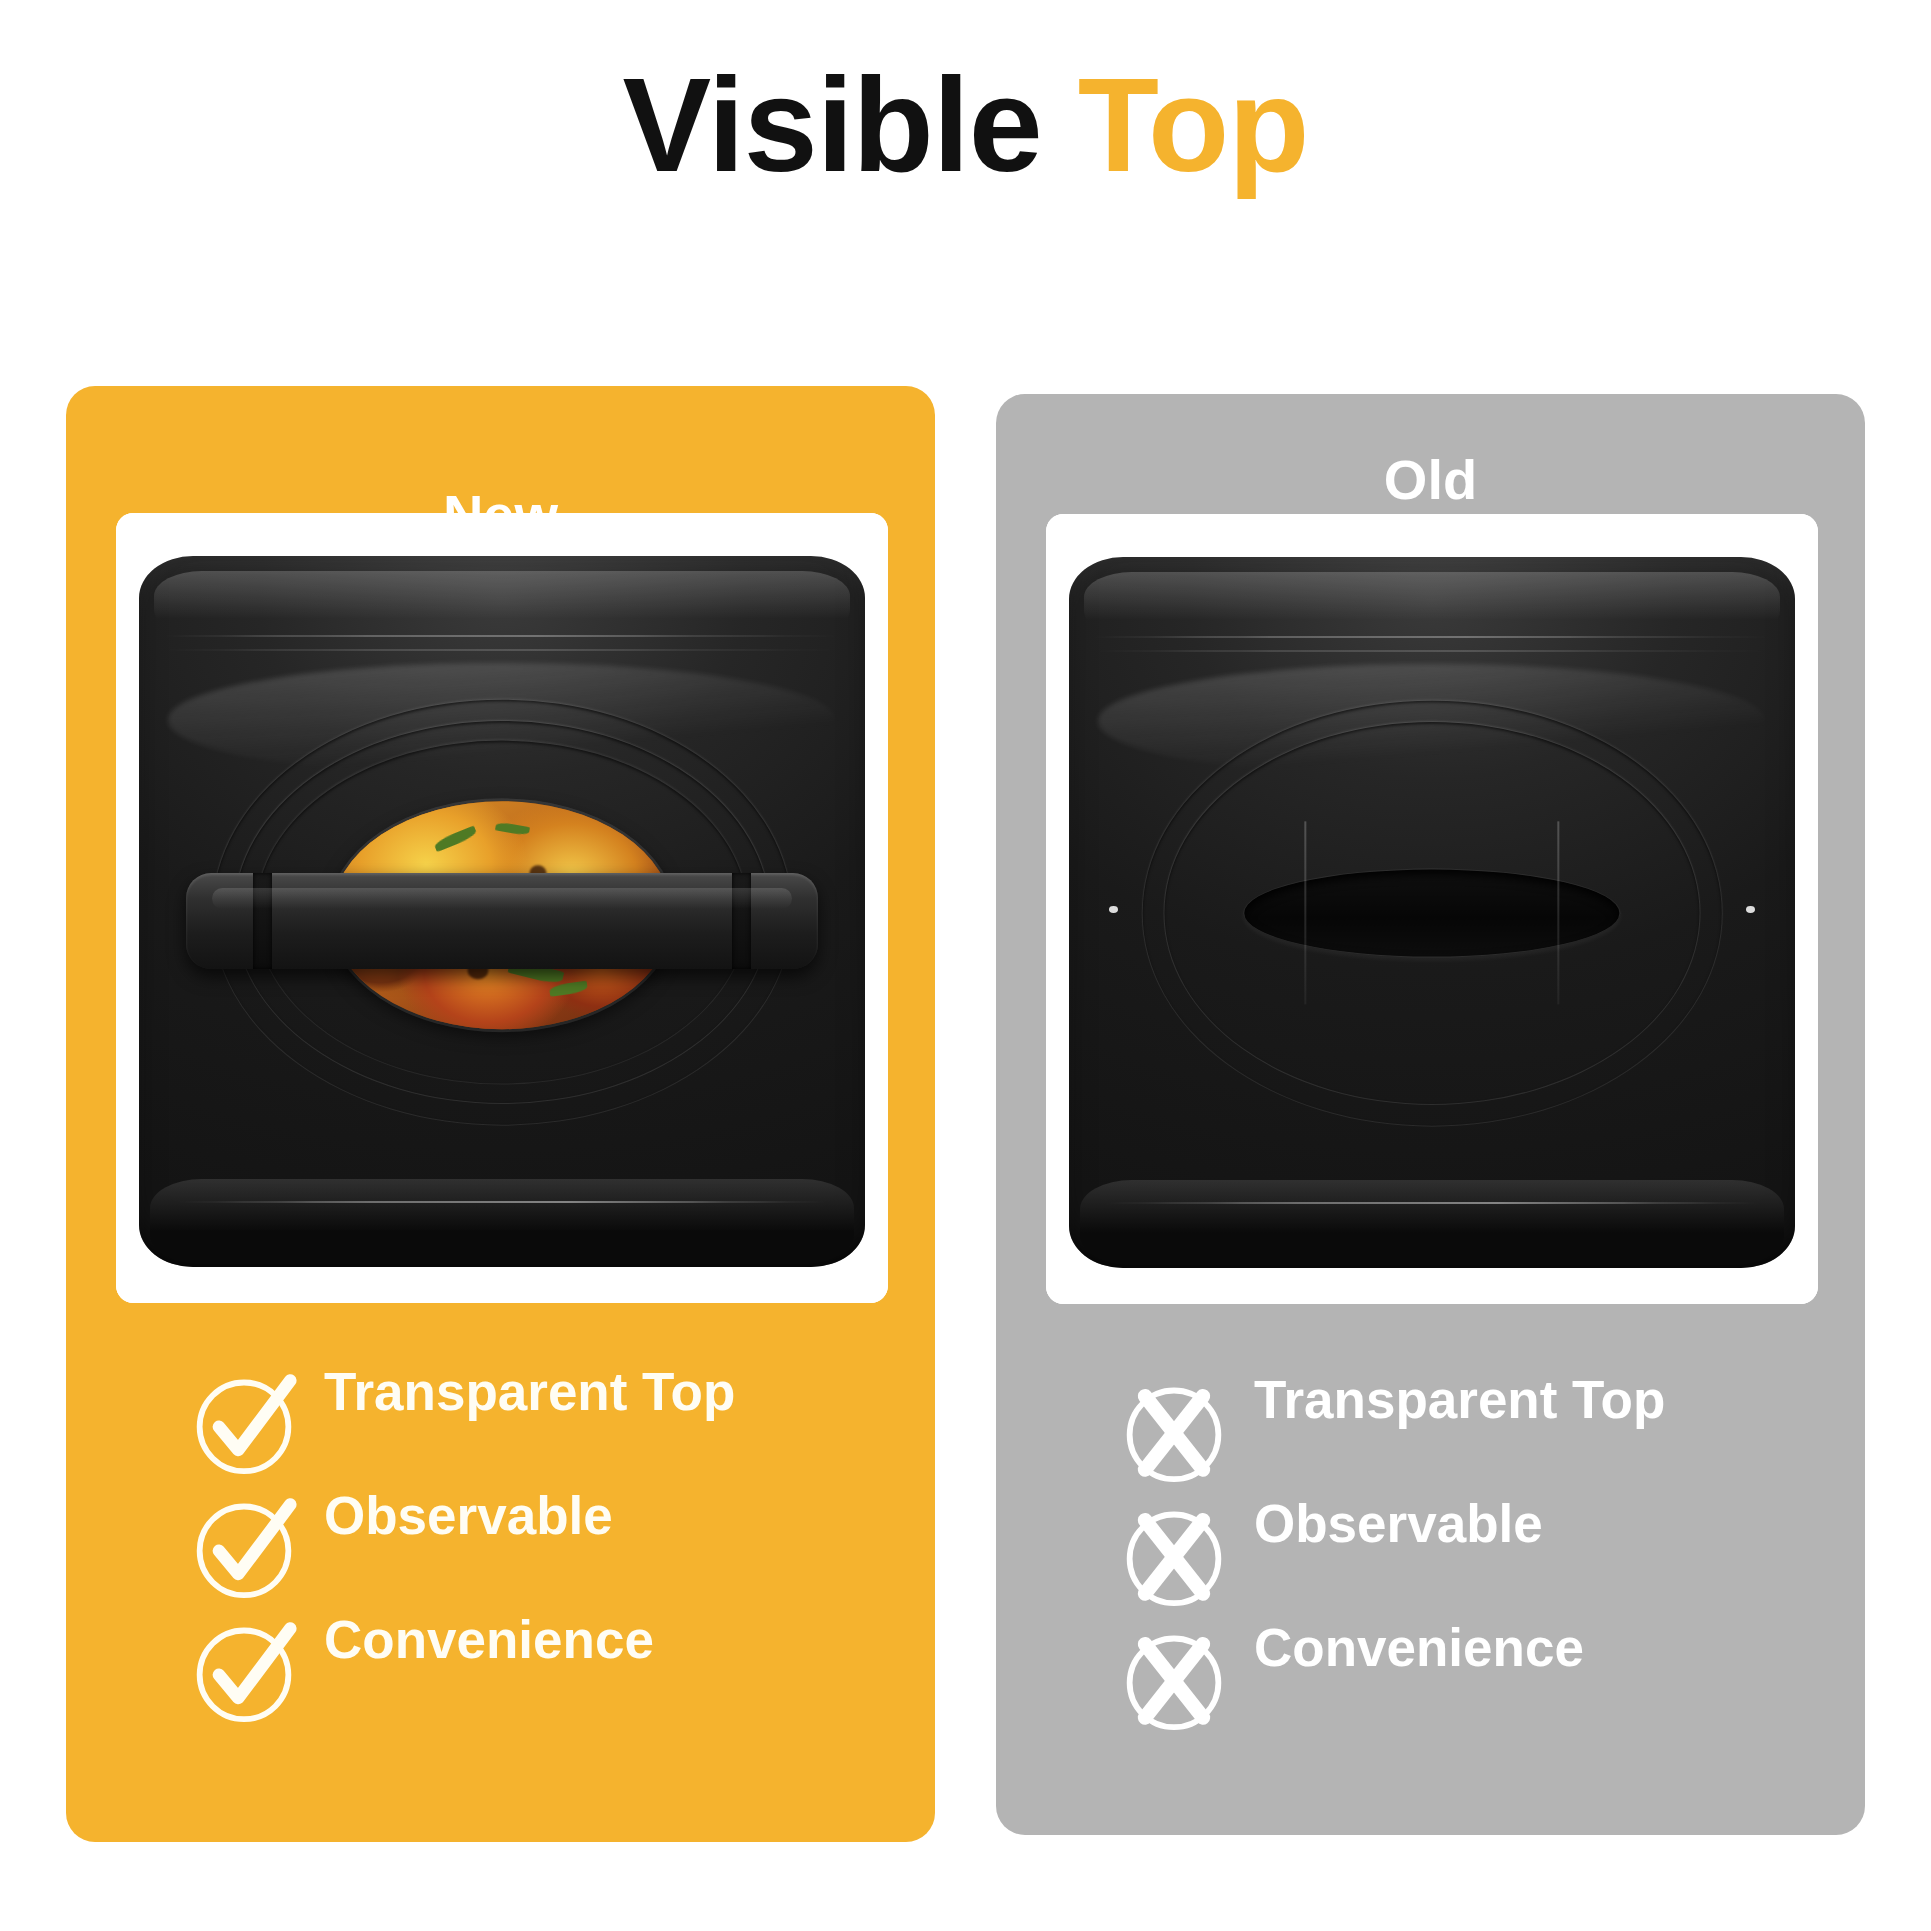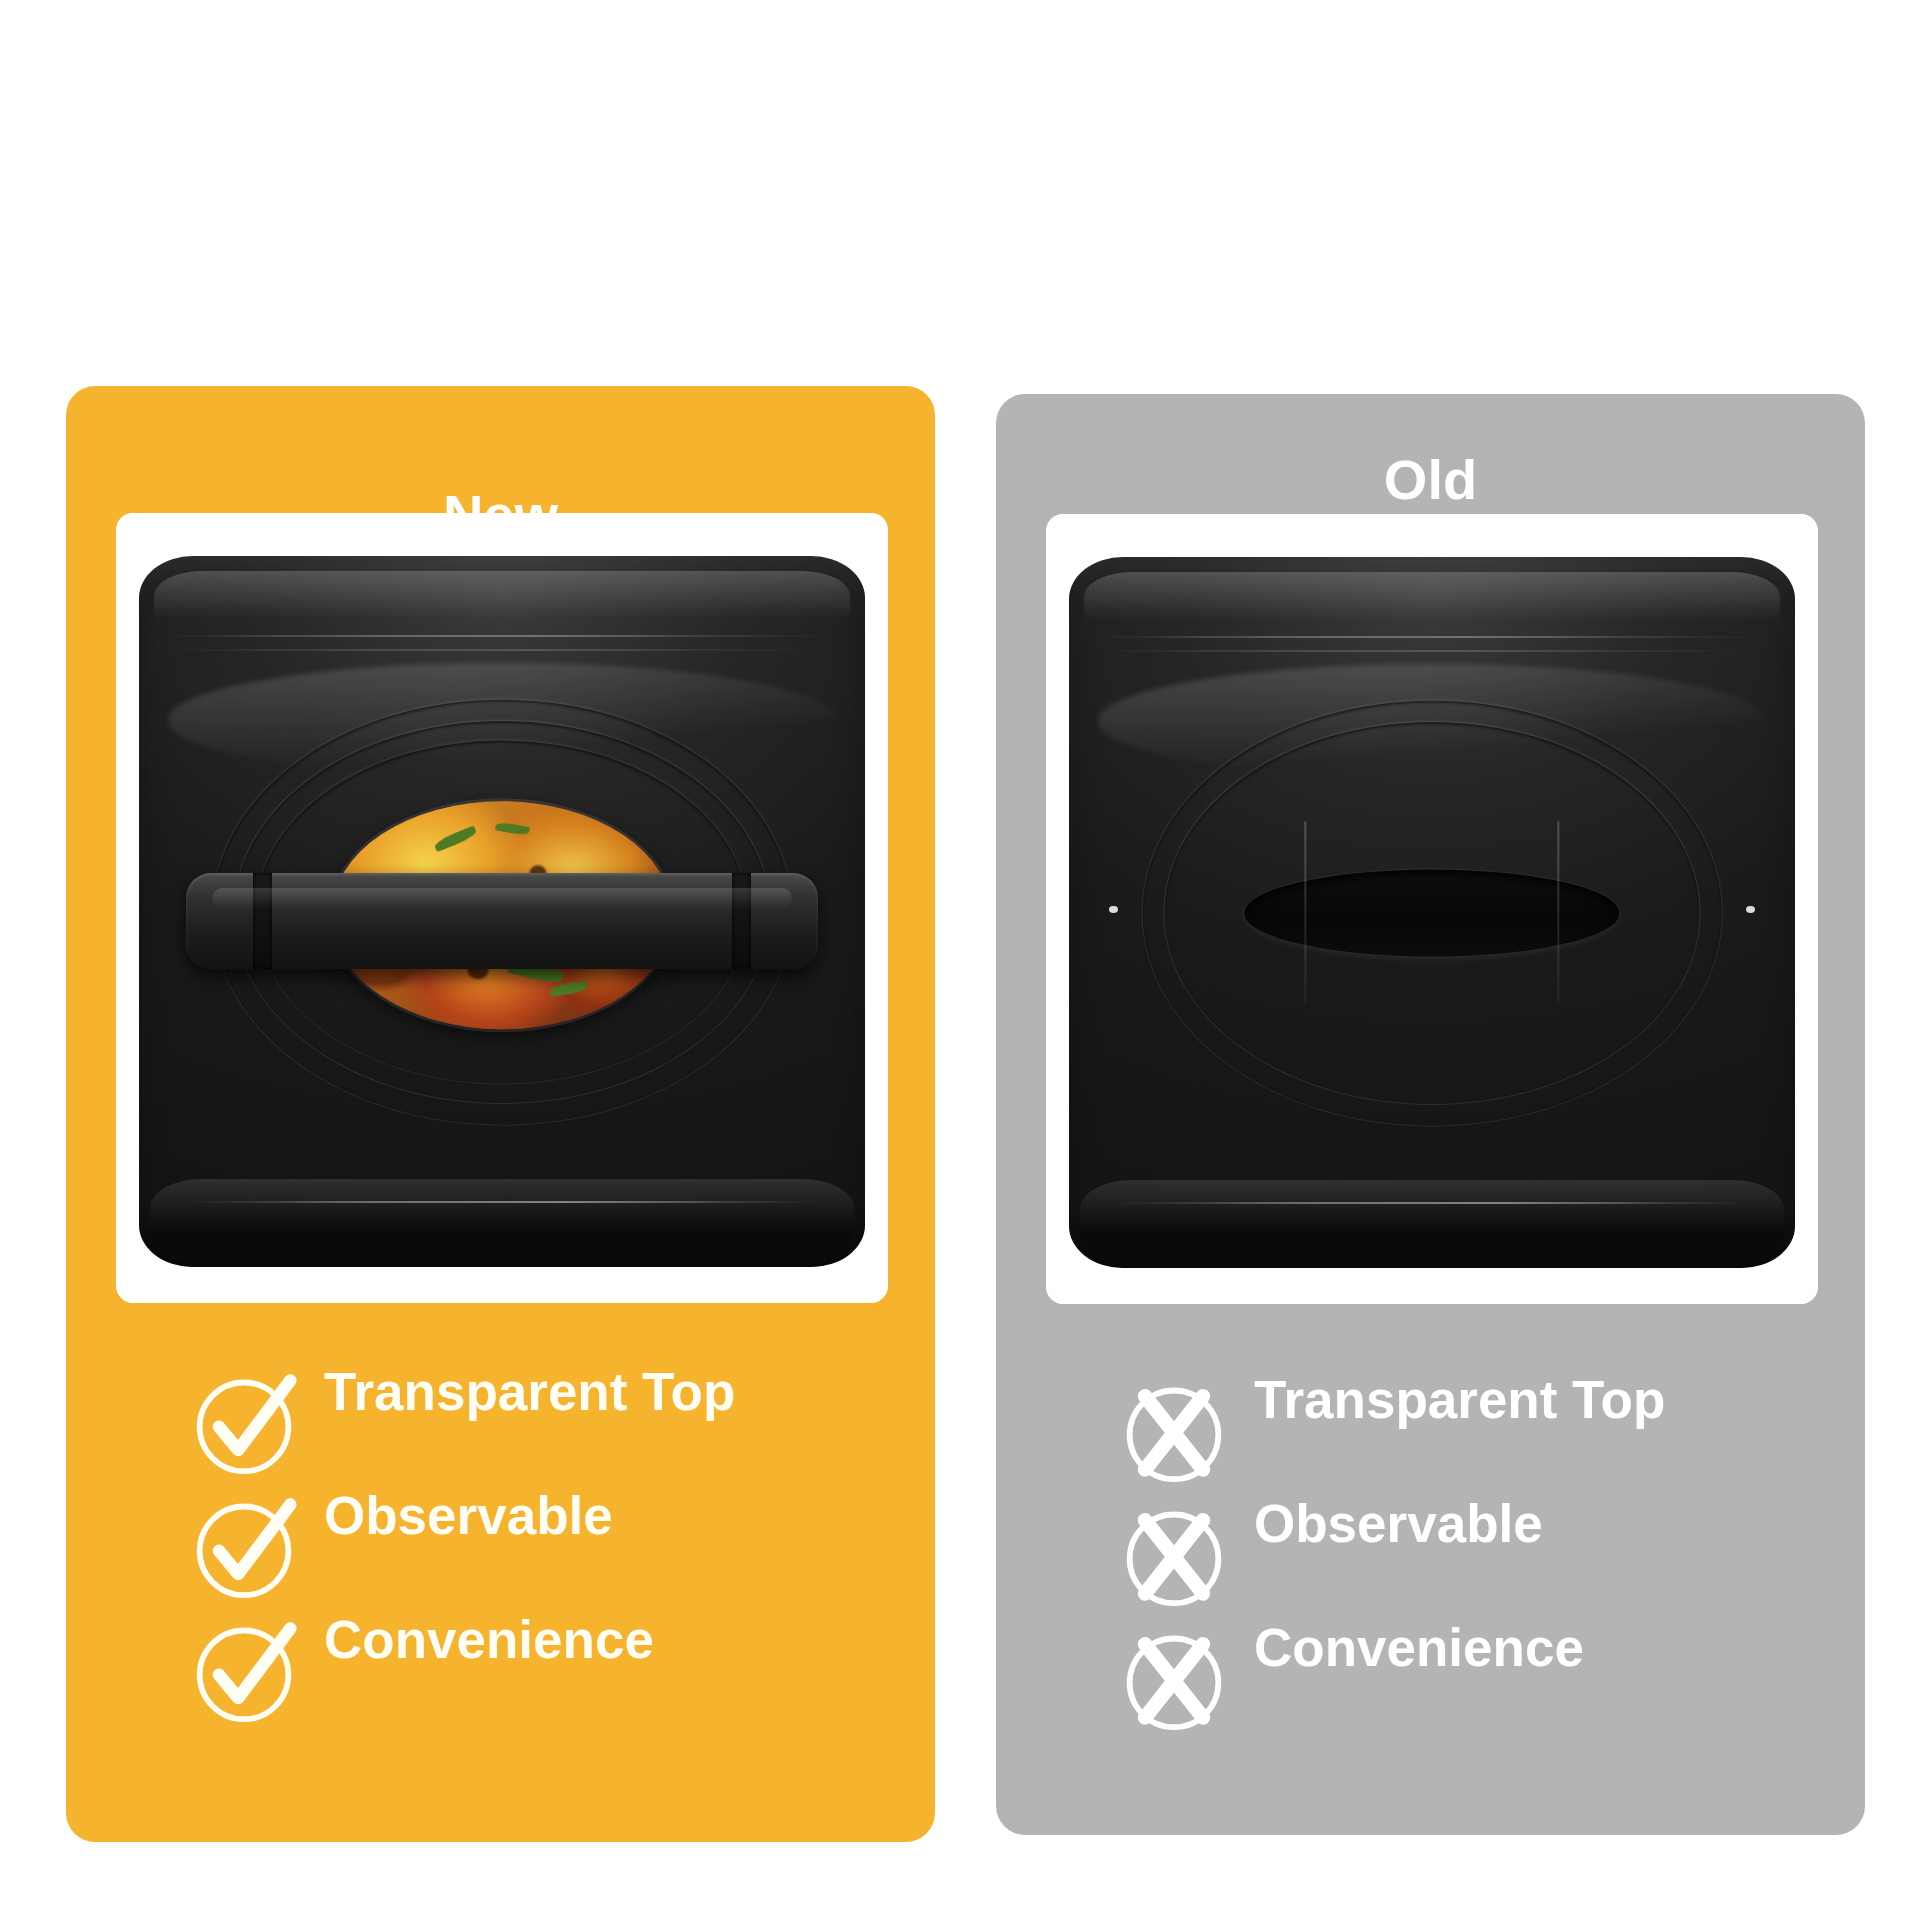--- a/index.html
+++ b/index.html
@@ -176,20 +176,23 @@
   .feature-label {
     margin-left:147px; color:#ffffff;
     font-size:53px; font-weight:bold; letter-spacing:0px; white-space:nowrap;
   }
   .card-new .feature-label { color:#FFFDF4; }
 </style>
 </head>
 <body>
 
 <div class="header">
+  <div class="title">
+    <span class="t-black">Visible</span><span>&nbsp;</span><span class="t-accent">Top</span>
+  </div>
 </div>
 
 <div class="card card-new">
   <div class="card-label">New</div>
 
   <div class="photo">
     <div class="photo-inner">
       <div class="lid">
         <div class="lid-rim-top"></div>
         <div class="lid-rim-line rl1"></div>

